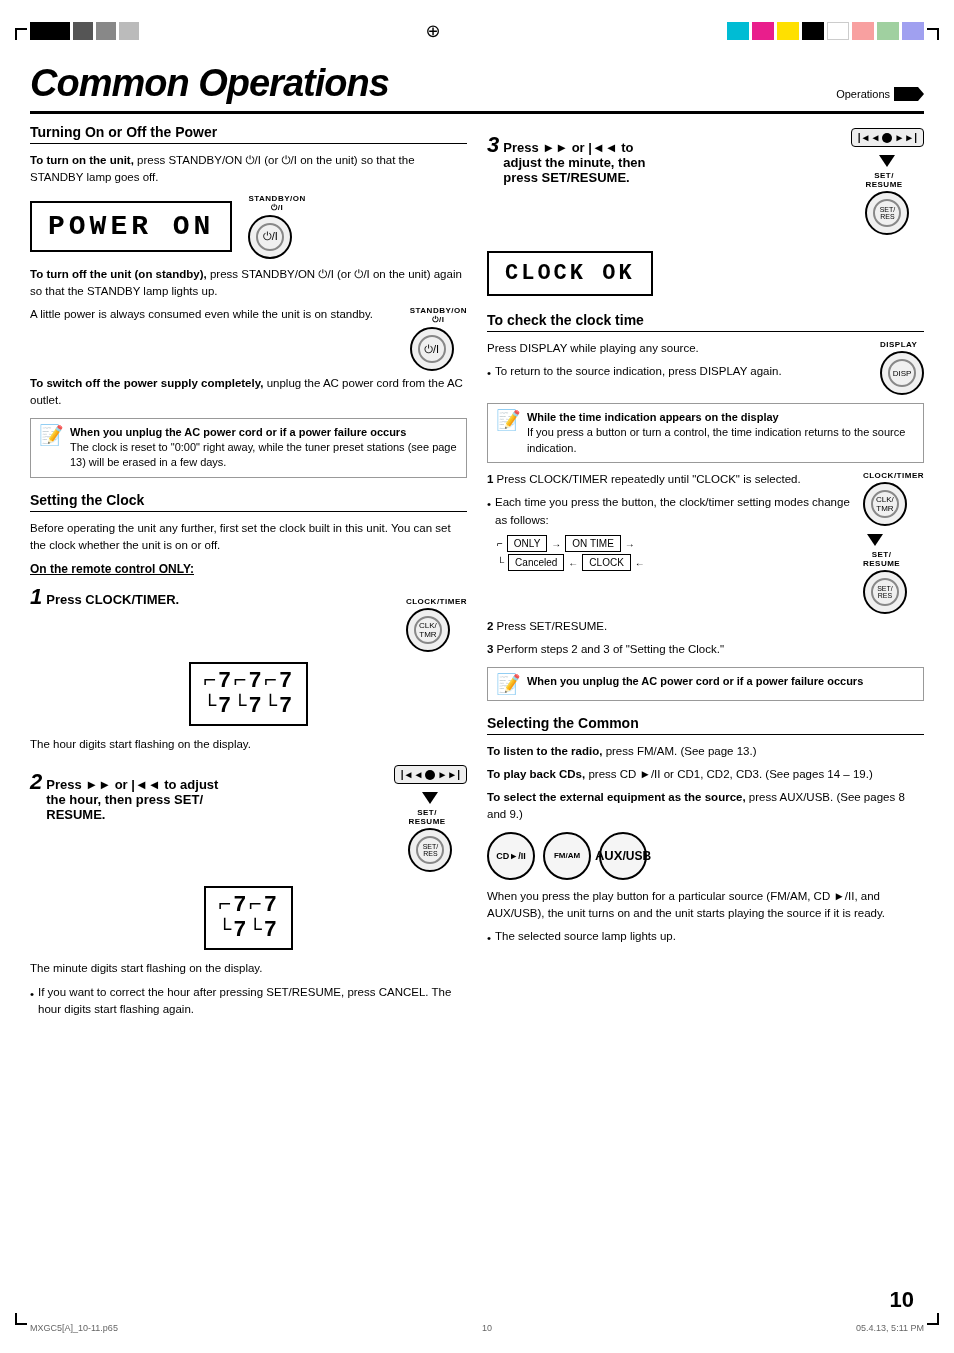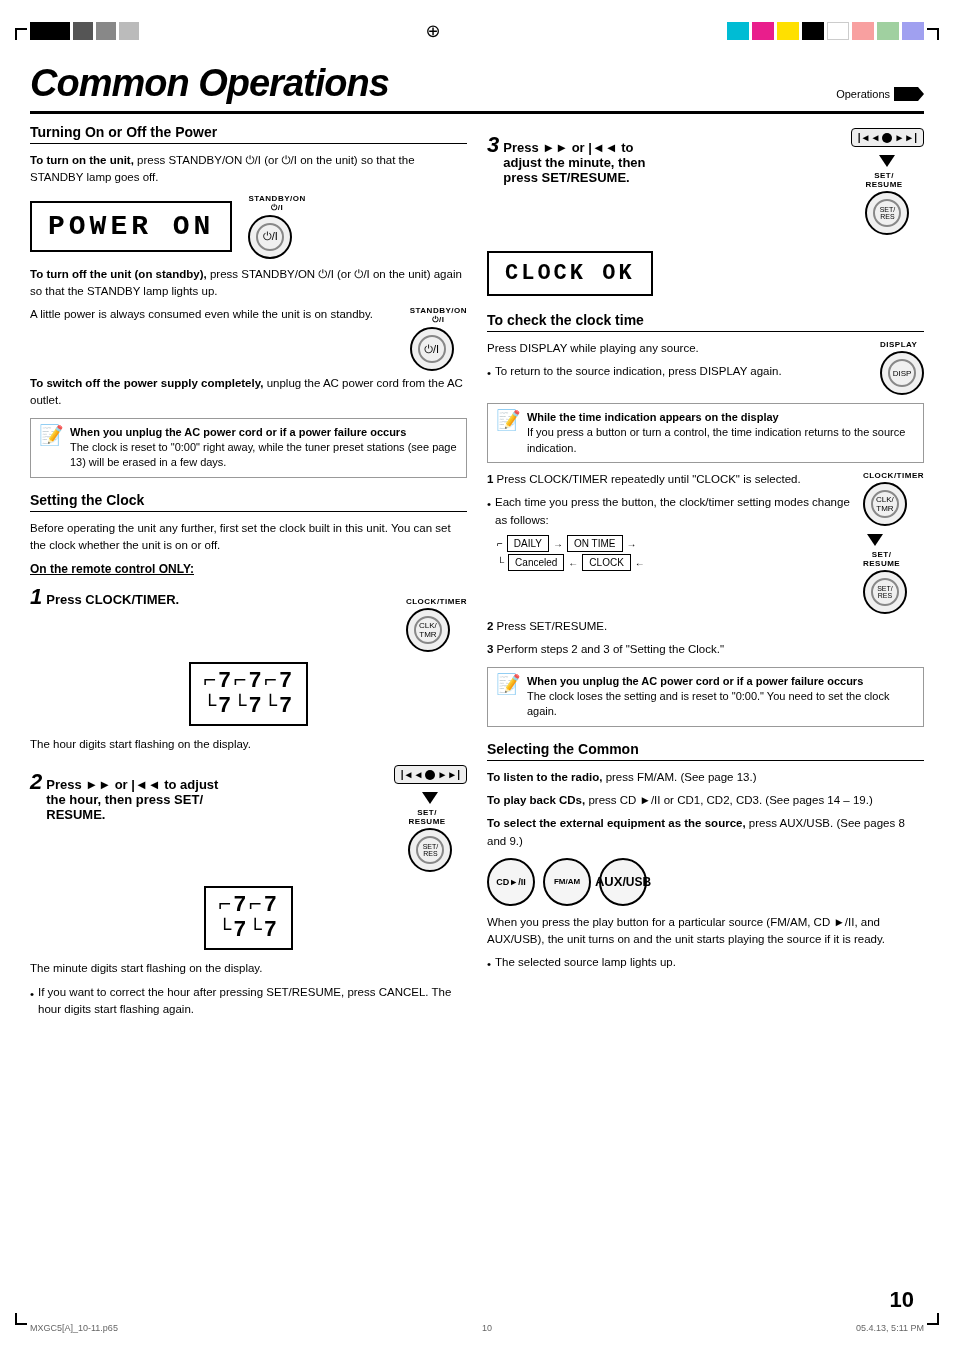--- a/index.html
+++ b/index.html
@@ -529,21 +529,21 @@
             <span>Press CLOCK/TIMER repeatedly until "CLOCK" is selected.</span>
           </div>
           <div class="bullet-item">
             <span class="bullet-dot">•</span>
             <span>Each time you press the button, the clock/timer setting modes change as follows:</span>
           </div>
 
           <div style="margin: 6px 0 6px 10px; font-size:10px;">
             <div style="display:flex; align-items:center; gap:4px;">
               <span>⌐</span>
-              <div class="timing-item">DAILY</div>
+              <div class="timing-item">ONLY</div>
               <span>→</span>
               <div class="timing-item">ON TIME</div>
               <span>→</span>
             </div>
             <div style="display:flex; align-items:center; gap:4px; margin-top:2px;">
               <span>└</span>
               <div class="timing-item">Canceled</div>
               <span>←</span>
               <div class="timing-item">CLOCK</div>
               <span>←</span>
@@ -571,21 +571,20 @@
       </div>
       <div class="body-text">
         <span class="bold">3 </span>
         <span>Perform steps 2 and 3 of "Setting the Clock."</span>
       </div>
 
       <div class="notes-box">
         <div class="notes-icon">📝</div>
         <div class="notes-content">
           <div class="bold">When you unplug the AC power cord or if a power failure occurs</div>
-          <div>The clock loses the setting and is reset to "0:00." You need to set the clock again.</div>
         </div>
       </div>
 
       <div class="section-gap"></div>
       <div class="section-title">Selecting the Common</div>
 
       <div class="body-text">
         <span class="bold">To listen to the radio,</span>
         <span>press FM/AM. (See page 13.)</span>
       </div>

